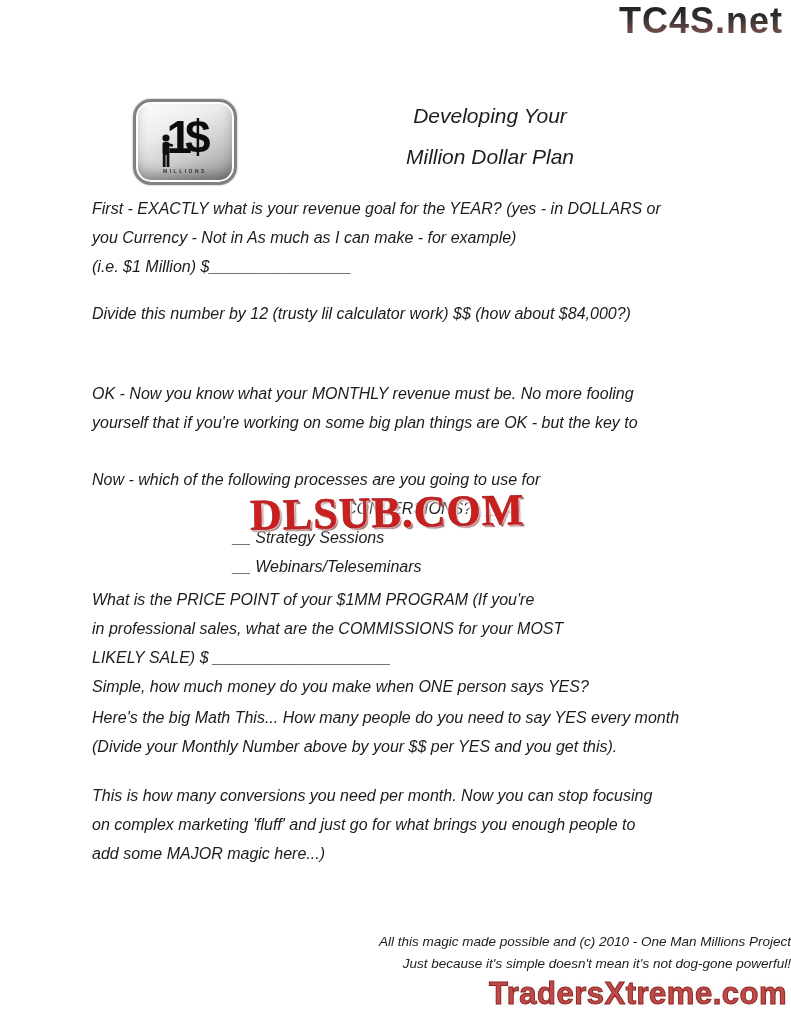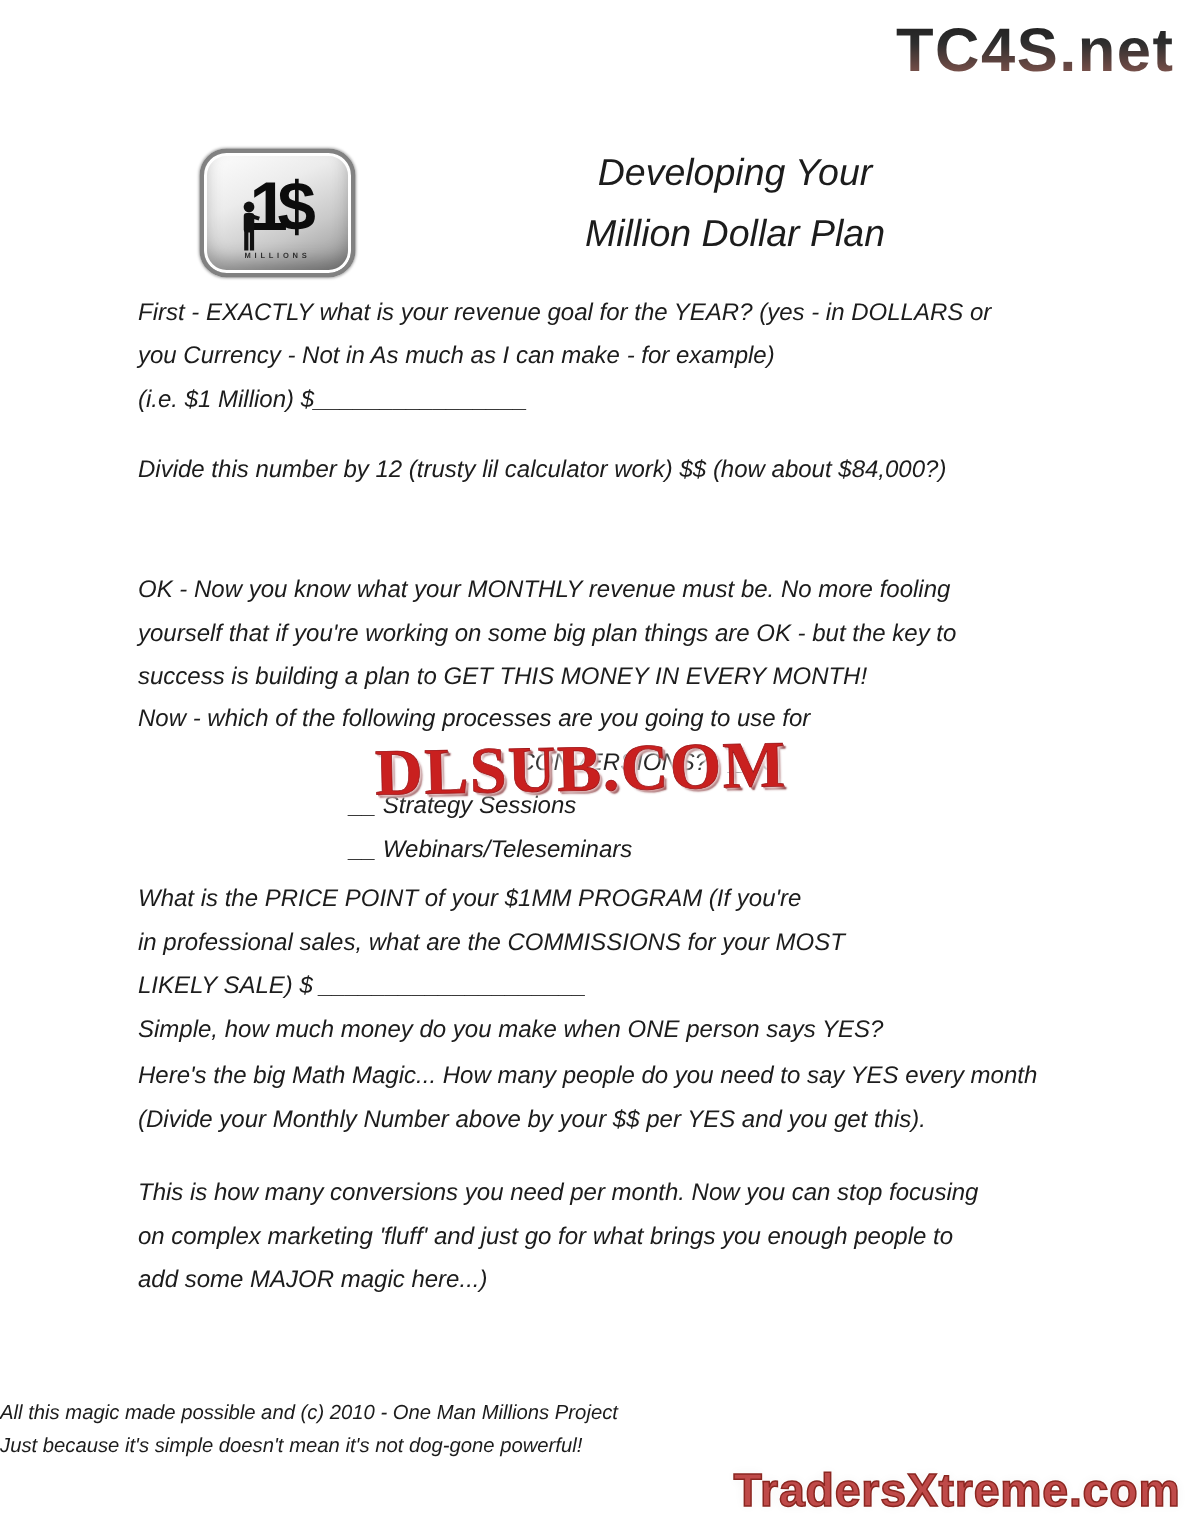--- a/index.html
+++ b/index.html
@@ -5,24 +5,24 @@
   html,body{margin:0;padding:0;background:#ffffff;}
   .page{
     position:relative;width:791px;height:1024px;background:#ffffff;
     overflow:hidden;color:var(--ink,#1c1c1c);
     font-family:"Liberation Sans",sans-serif;
   }
   
   .tc4s{
     position:absolute;top:0px;right:8px;
     font-family:"Liberation Sans",sans-serif;
-    font-weight:700;font-size:41px;letter-spacing:1px;
+    font-weight:700;font-size:36px;letter-spacing:1px;
     background:linear-gradient(180deg,#1b1b1b 0%,#2e2e2e 40%,#6c4a45 75%,#9a6a61 100%);
     -webkit-background-clip:text;background-clip:text;
-    -webkit-text-fill-color:transparent;color:transparent;margin-top:10px;
+    -webkit-text-fill-color:transparent;color:transparent;
   }
   
   .badge{
     position:absolute;left:133px;top:99px;width:104px;height:86px;
     border-radius:18px;
     background:linear-gradient(155deg,#fefefe 0%,#ececec 35%,#c9c9c9 65%,#8f8f8f 100%);
     border:3px solid #818181;
     box-shadow:inset 0 0 0 2px #ffffff, inset 0 -8px 12px rgba(0,0,0,.3), 0 0 2px rgba(0,0,0,.4);
     box-sizing:border-box;
   }
@@ -33,21 +33,21 @@
   }
   .badge-person{position:absolute;left:22px;top:32px;}
   .badge-caption{
     position:absolute;left:0;right:0;bottom:8px;text-align:center;
     font-size:5px;letter-spacing:2.5px;color:#2e2e2e;font-weight:700;
   }
   
   .hand{font-family:"Liberation Sans",sans-serif;font-style:italic;color:var(--ink,#1c1c1c);}
   .doc-title{
     position:absolute;left:300px;top:95px;width:380px;text-align:center;
-    font-size:25px;line-height:41px;
+    font-size:21px;line-height:41px;
   }
   .para{position:absolute;left:92px;width:680px;font-size:16px;line-height:29px;}
   .para .line{white-space:nowrap;}
   .p1{top:194px;} .p2{top:299px;} .p3{top:379px;}
   .p4{top:465px;} .p5{top:585px;} .p6{top:703px;} .p7{top:781px;}
   .conv-row{display:flex;white-space:nowrap;justify-content:center;}
   .conv-label{margin-right:14px;}
   .conv-item{white-space:nowrap;}
   .indent{padding-left:141px;}
   
@@ -57,21 +57,21 @@
     font-weight:900;font-size:44px;letter-spacing:1px;
     transform:rotate(-1.2deg);
     color:var(--wm-red,#c9201f);
     -webkit-text-stroke:0.5px #9a1418;
     text-shadow:
       0 0 4px #ffffff,0 0 5px #ffffff,0 0 7px #ffffff,
       1px 1px 0 #8f1216,2px 2px 1px #6e0c10;
   }
   
   .footer-credit{
-    position:absolute;left:0;right:0;top:931px;text-align:left;
+    position:absolute;left:0;right:0;top:931px;text-align:right;
     font-size:13.5px;line-height:22px;
   }
   .traders{
     position:absolute;right:4px;top:976px;
     font-family:Liberation Sans, sans-serif;
     font-weight:700;font-size:31px;letter-spacing:0.5px;
     color:var(--tx-red,#bf4a49);
     -webkit-text-stroke:1px #8a2620;
     text-shadow:0 0 3px #ffffff,0 0 5px #ffffff,0 0 7px #f0f0f0;
     margin-left:44px;
@@ -109,21 +109,20 @@
     <div class="line">(i.e. $1 Million) $________________</div>
   </div>
 
   <div class="para p2 hand">
     <div class="line">Divide this number by 12 (trusty lil calculator work) $$ (how about $84,000?)</div>
   </div>
 
   <div class="para p3 hand">
     <div class="line">OK - Now you know what your MONTHLY revenue must be. No more fooling</div>
     <div class="line">yourself that if you're working on some big plan things are OK - but the key to</div>
-    <div class="line">success is building a plan to GET THIS MONEY IN EVERY MONTH!</div>
   </div>
 
   <div class="para p4 hand">
     <div class="line">Now - which of the following processes are you going to use for</div>
     <div class="conv-row">
       <span class="conv-label">CONVERSIONS?</span>
       <span class="conv-item">__ S</span>
     </div>
     <div class="line indent conv-item">__ Strategy Sessions</div>
     <div class="line indent conv-item">__ Webinars/Teleseminars</div>
@@ -132,21 +131,21 @@
   <div class="watermark">DLSUB.COM</div>
 
   <div class="para p5 hand">
     <div class="line">What is the PRICE POINT of your $1MM PROGRAM (If you're</div>
     <div class="line">in professional sales, what are the COMMISSIONS for your MOST</div>
     <div class="line">LIKELY SALE) $ ____________________</div>
     <div class="line">Simple, how much money do you make when ONE person says YES?</div>
   </div>
 
   <div class="para p6 hand">
-    <div class="line">Here's the big Math Magic... How many people do you need to say YES every month</div>
+    <div class="line">Here's the big Math This... How many people do you need to say YES every month</div>
     <div class="line">(Divide your Monthly Number above by your $$ per YES and you get this).</div>
   </div>
 
   <div class="para p7 hand">
     <div class="line">This is how many conversions you need per month. Now you can stop focusing</div>
     <div class="line">on complex marketing 'fluff' and just go for what brings you enough people to</div>
     <div class="line">add some MAJOR magic here...)</div>
   </div>
 
   <div class="footer-credit hand">

